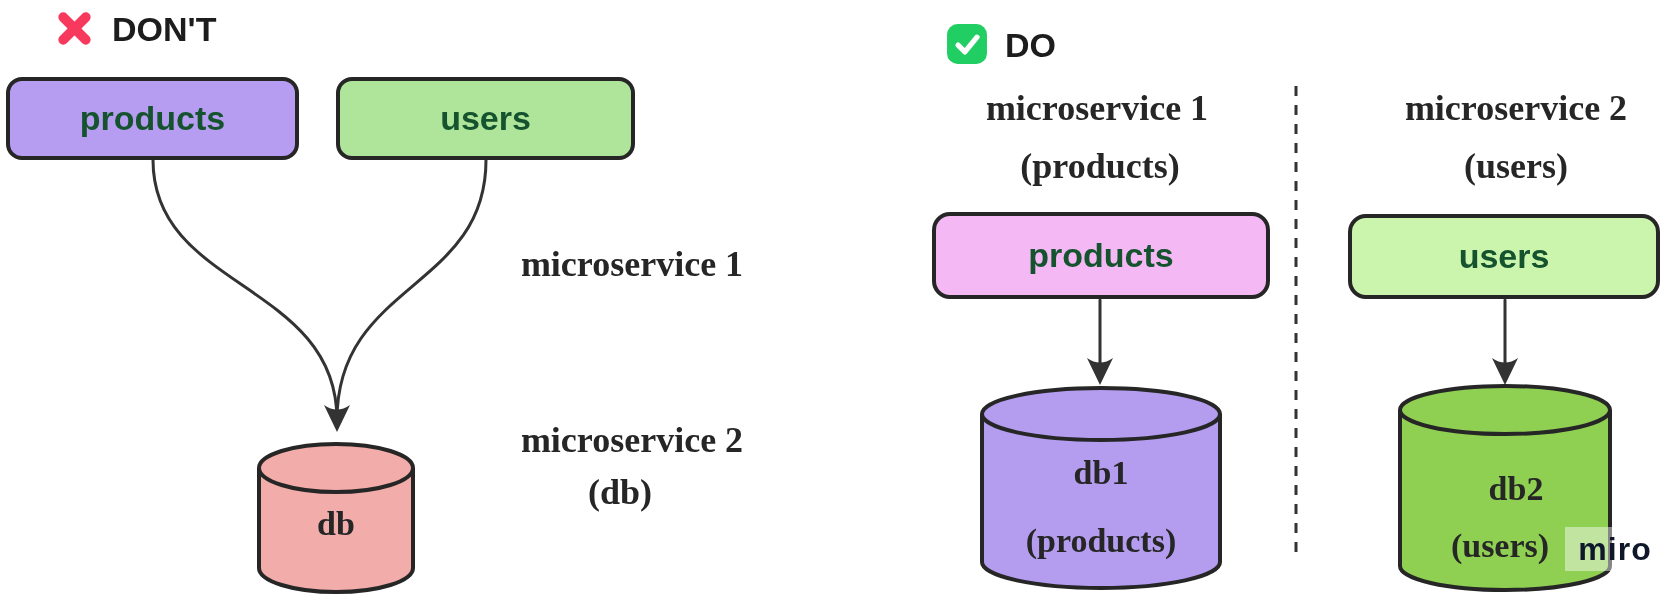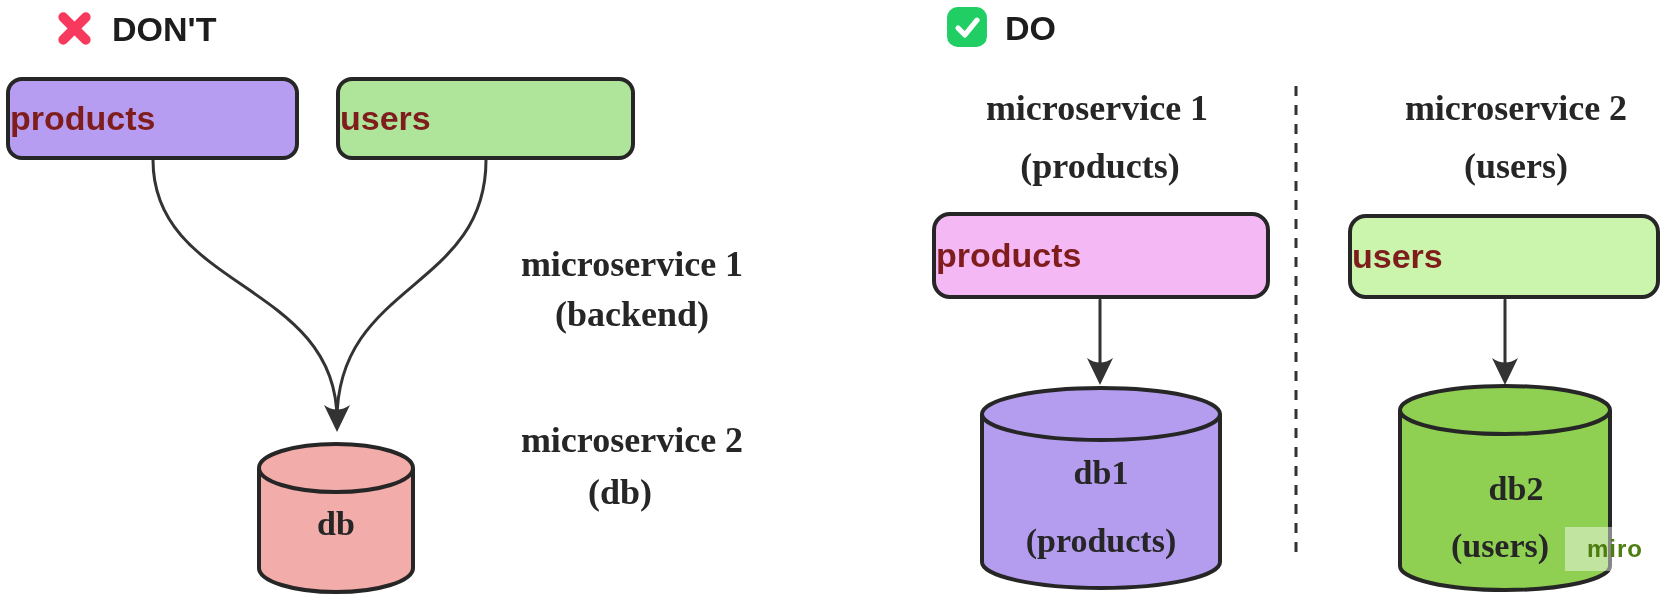--- a/index.html
+++ b/index.html
@@ -7,38 +7,38 @@
     position:relative; width:1665px; height:600px; overflow:hidden;
     background:#ffffff; font-family:"Liberation Sans","DejaVu Sans",sans-serif;
   }
   .diagram-svg { position:absolute; left:0; top:0; z-index:1; }
   .edge { fill:none; stroke-width:3; stroke-linecap:round; }
   .dashed { stroke-width:3; stroke-dasharray:10 9; }
   .cyl { stroke:#262626; stroke-width:4; }
   .node {
     position:absolute; z-index:3; box-sizing:border-box;
     border:4px solid #262626; border-radius:18px;
-    display:flex; align-items:center; 
-    font-size:34px; font-weight:700; color:#7f1d1d;
+    display:flex; align-items:center; justify-content:center;
+    font-size:34px; font-weight:700; color:#14532d;
   }
   .lbl {
     position:absolute; z-index:4; transform:translate(-50%,-50%);
     font-weight:700; color:#262626; white-space:nowrap; font-size:36px;font-family:Liberation Serif, serif;
   }
   .cyl-lbl { font-size:34px; z-index:5; }
   .header {
     position:absolute; z-index:4; display:flex; align-items:flex-end; gap:17px;
     font-size:34px; font-weight:800; color:#1d1d1d; white-space:nowrap;
   }
   .header .icon { display:flex; align-items:center; }
   .watermark {
     position:absolute; z-index:4; left:1565px; top:527px; width:100px; height:44px;
     background:rgba(255,255,255,0.45);
     display:flex; align-items:center; justify-content:center;
-    font-size:24px; font-weight:600; color:#4d7c0f; letter-spacing:1px;
+    font-size:32px; font-weight:600; color:#0f172a; letter-spacing:1px;
   }
 </style>
 </head>
 <body>
 
 <div id="canvas">
 
   <svg class="diagram-svg" width="1665" height="600" viewBox="0 0 1665 600">
 
     <path class="edge" d="M 153 160 C 153 290, 337 282, 337 420" stroke="#333333"></path>
@@ -70,39 +70,38 @@
 
   <div class="header" style="left:54px; top:8px;">
     <span class="icon">
       <svg width="41" height="41" viewBox="0 0 40 40">
         <path d="M9 9 L31 31 M31 9 L9 31" fill="none" stroke-width="9.5" stroke-linecap="round" stroke="#F8395E"></path>
       </svg>
     </span>
     <span>DON'T</span>
   </div>
 
-  <div class="header" style="left:946px; top:6px;">
+  <div class="header" style="left:946px; top:23px;">
     <span class="icon">
       <svg width="42" height="42" viewBox="0 0 40 40">
         <rect x="1" y="1" width="38" height="38" rx="10" fill="#21CE63"></rect>
         <path d="M11.5 21 L18 27.5 L29.5 13.5" fill="none" stroke="#ffffff" stroke-width="5" stroke-linecap="round" stroke-linejoin="round"></path>
       </svg>
     </span>
     <span>DO</span>
   </div>
 
   <div class="node" style="left: 6px; top: 77px; width: 293px; height: 83px; border-radius: 16px; background-color: rgb(183, 157, 242);">
     <span>products</span>
   </div>
   <div class="node" style="left: 336px; top: 77px; width: 299px; height: 83px; border-radius: 16px; background-color: rgb(174, 229, 155);">
     <span>users</span>
   </div>
 
   <div class="lbl" style="left:632px; top:264px;">microservice 1</div>
-  <div class="lbl" style="left:632px; top:314px;">(backend)</div>
   <div class="lbl" style="left:632px; top:440px;">microservice 2</div>
   <div class="lbl" style="left:620px; top:492px;">(db)</div>
 
   <div class="lbl cyl-lbl" style="left:336px; top:524px;">db</div>
 
   <div class="lbl" style="left:1097px; top:108px;">microservice 1</div>
   <div class="lbl" style="left:1100px; top:166px;">(products)</div>
   <div class="node" style="left: 932px; top: 212px; width: 338px; height: 87px; background-color: rgb(244, 184, 244);">
     <span>products</span>
   </div>

